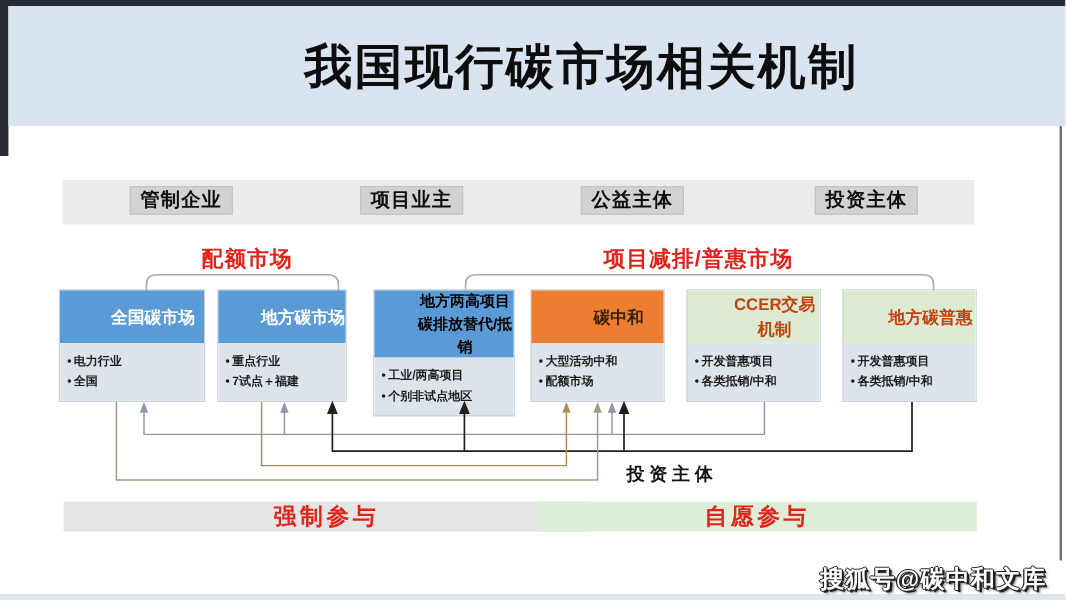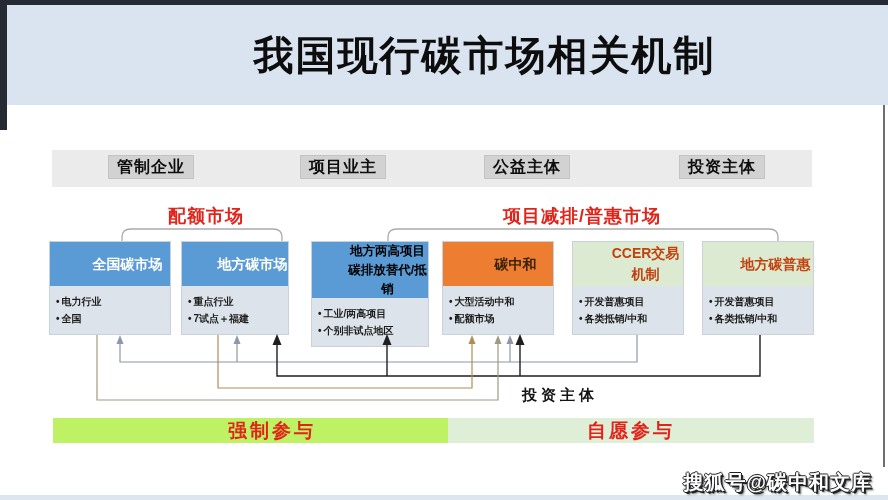--- a/index.html
+++ b/index.html
@@ -57,21 +57,21 @@
   .offset-label{
     position:absolute;left:522px;top:386px;font-size:15px;font-weight:800;color:#141414;
     letter-spacing:4px;white-space:nowrap;
   }
 
   
   .part-bar{
     position:absolute;top:418px;height:25px;display:flex;align-items:center;justify-content:center;
     color:#e2231a;font-size:19px;font-weight:800;letter-spacing:3px;
   }
-  .part-bar.mandatory{left:53px;width:438px;background:#bef264;}
+  .part-bar.mandatory{left:53px;width:438px;background:#e5e5e5;}
   .part-bar.voluntary{left:448px;width:366px;background:#dfeed6;}
 
   
   .watermark{
     position:absolute;right:16px;bottom:4px;font-size:20px;font-weight:900;color:#ffffff;
     letter-spacing:1px;
     text-shadow:1px 0 #222,-1px 0 #222,0 1px #222,0 -1px #222,2px 2px 0 #222,3px 3px 2px rgba(0,0,0,.45);
     text-align:center;
   }
 

